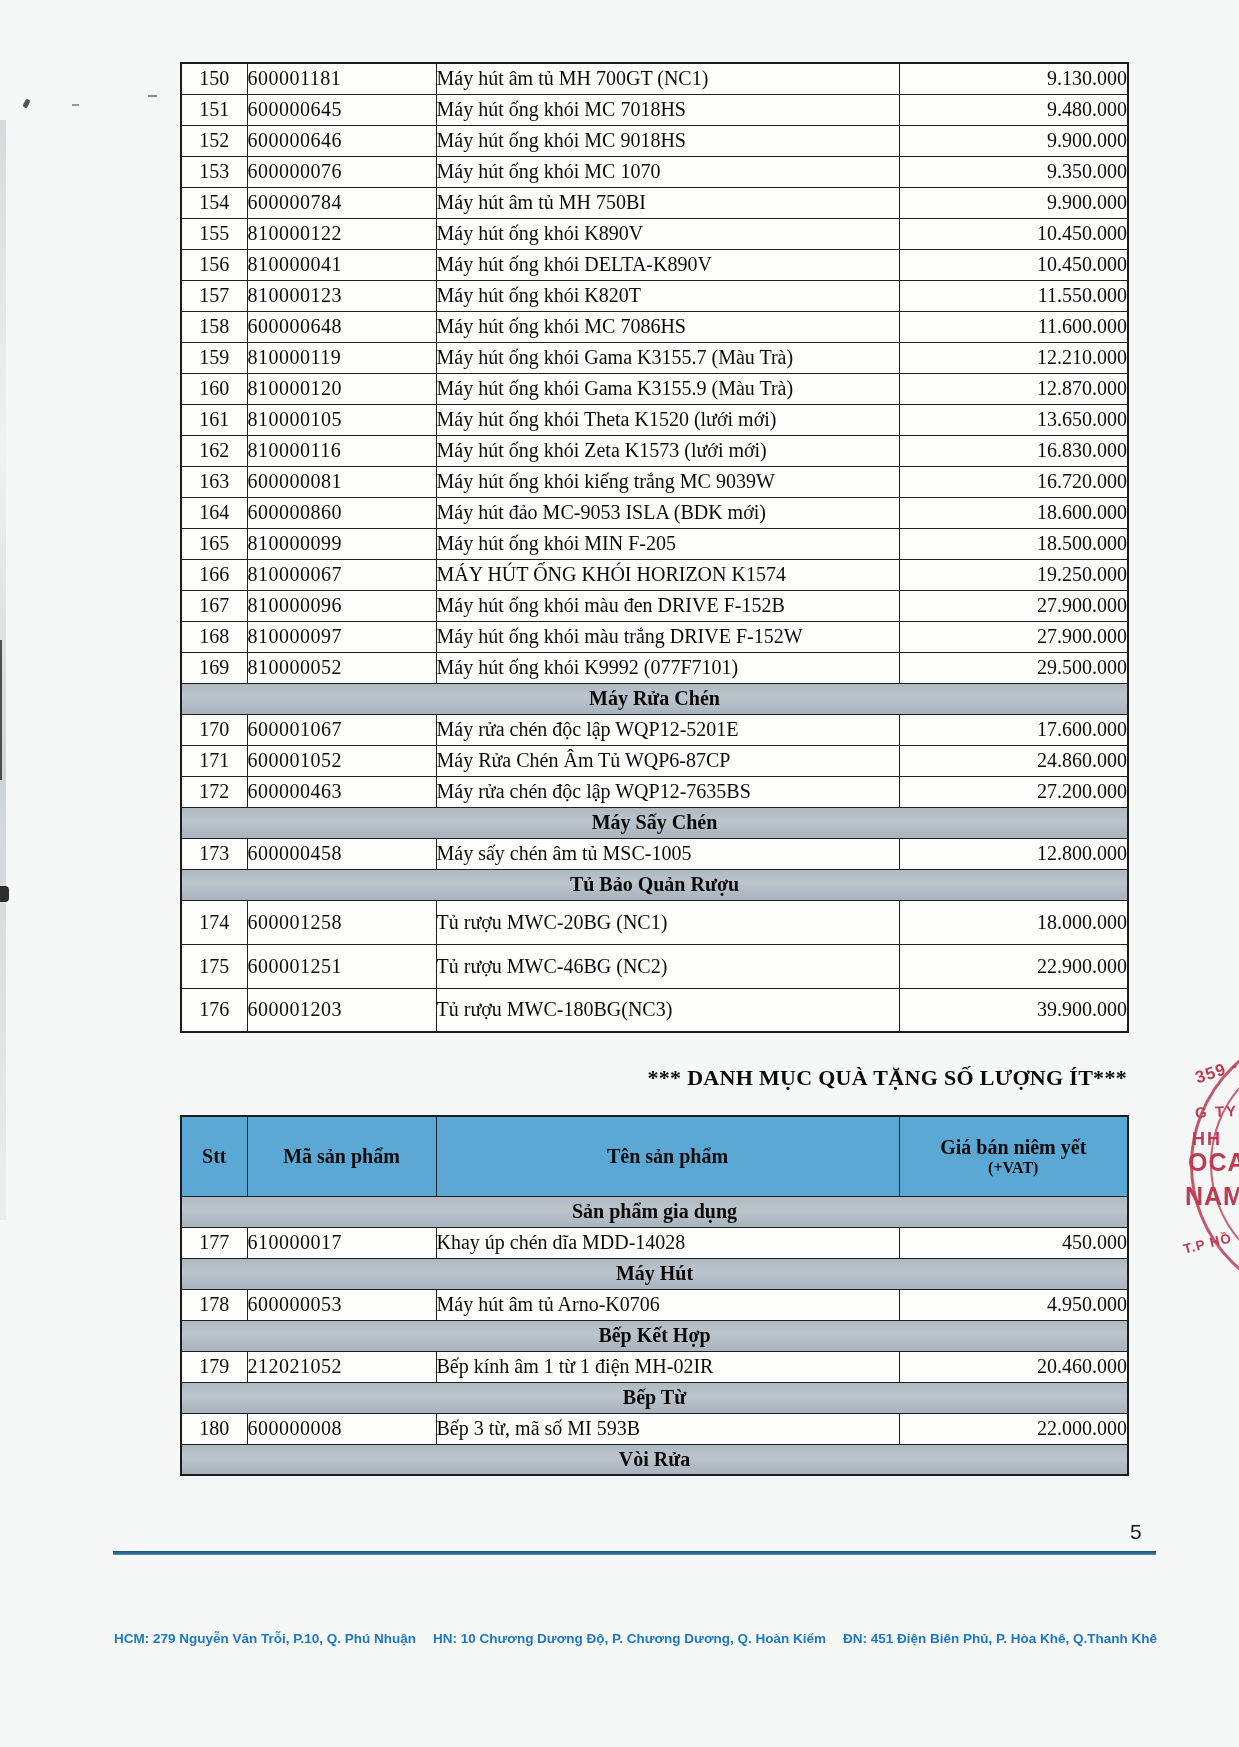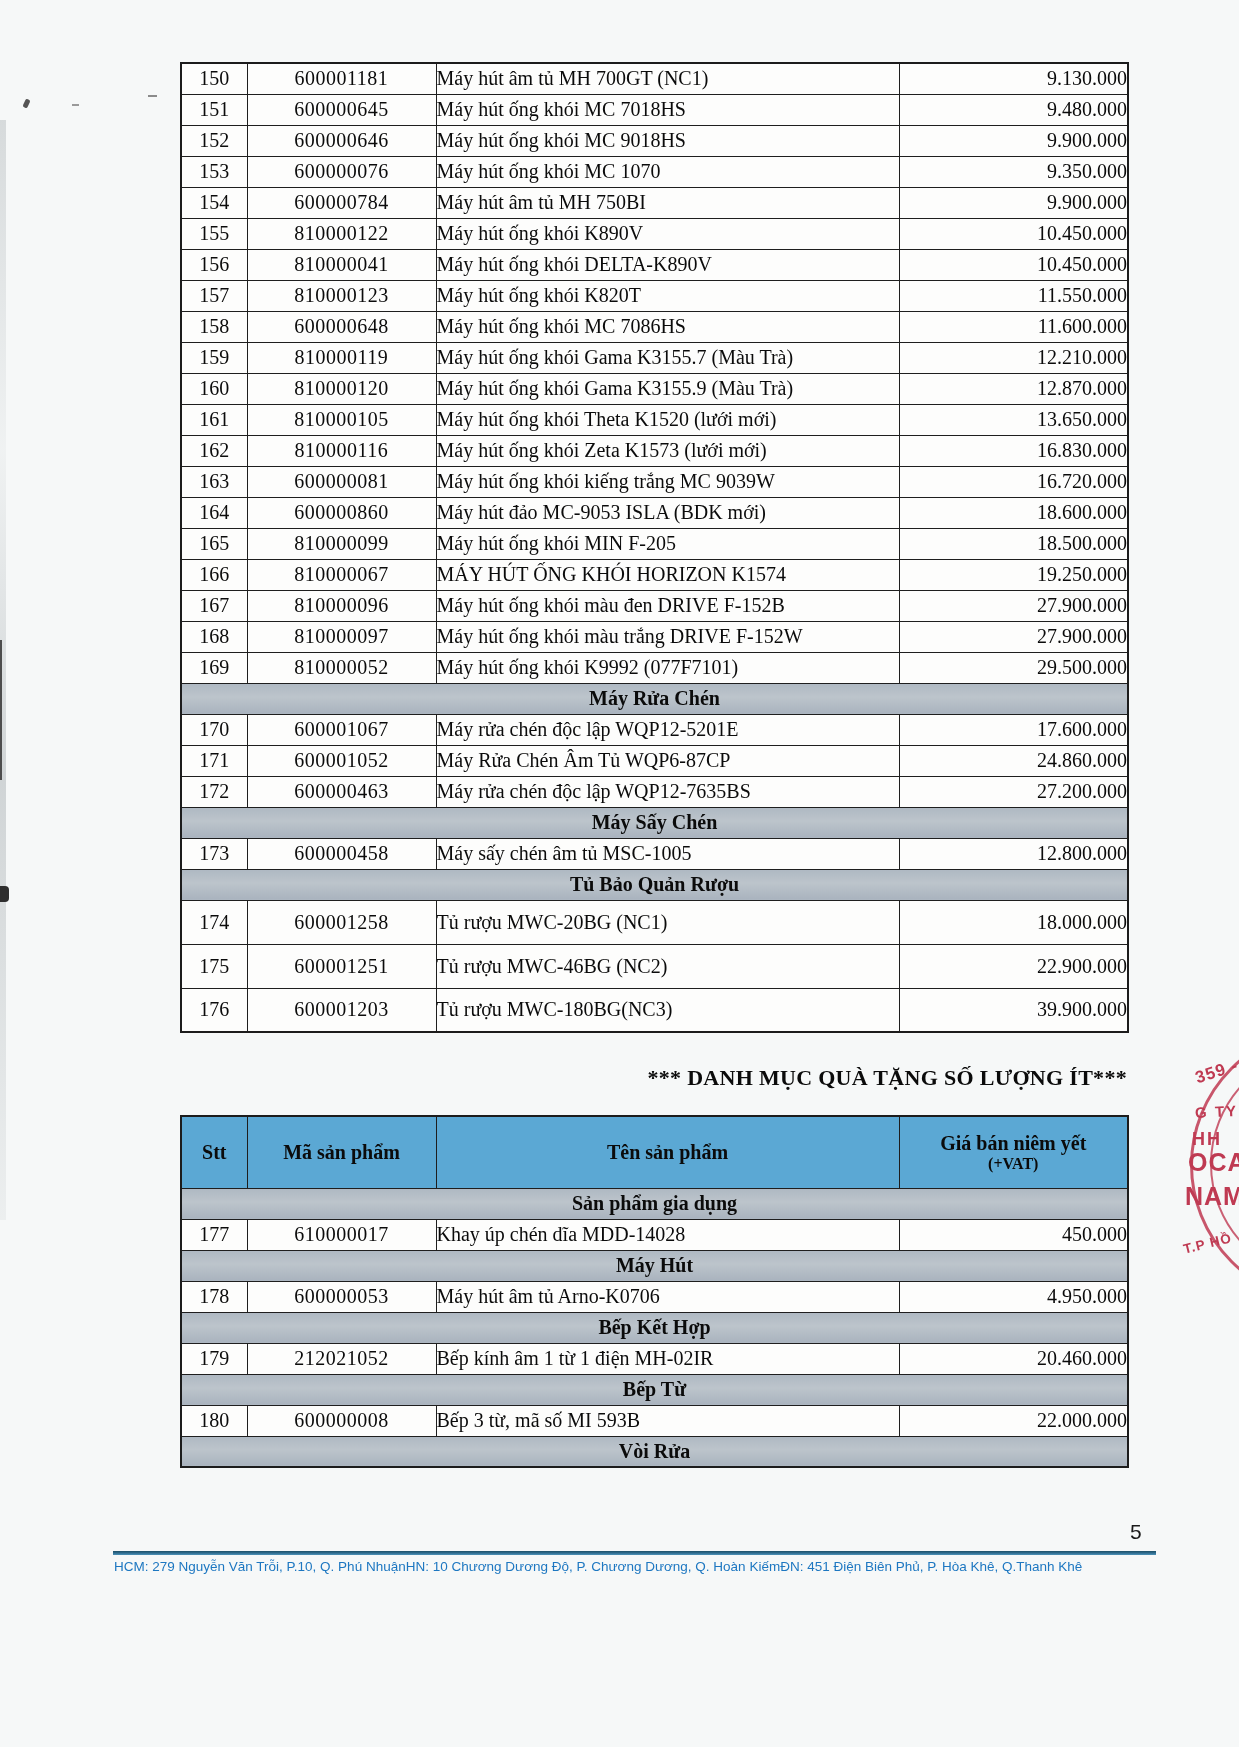--- a/index.html
+++ b/index.html
@@ -25,30 +25,30 @@
     font-size:20px;
     overflow:hidden;
     white-space:nowrap;
     padding:0;
     vertical-align:middle;
   }
   tr.item{height:31px;}
   tr.item.tall{height:44px;}
   tr.band{height:31px;}
   td.c-stt{text-align:center;}
-  td.c-code{text-align:center;letter-spacing:.5px;}
+  td.c-code{letter-spacing:.5px;}
   td.c-name{padding-left:13px;}
   td.c-price{text-align:right;padding-right:55px;}
   td.band-cell{
     background:linear-gradient(180deg,#aeb8c2 0%,#bcc4cb 45%,#a9b3be 100%);
     text-align:center;
     font-weight:bold;
     font-size:20px;
   }
-  tr.head{height:72px;padding-left:12px;}
+  tr.head{height:80px;padding-left:12px;}
   td.head-cell{
     background:#5ba8d4;
     text-align:center;
     font-weight:bold;
     font-size:20px;
     line-height:1.15;
   }
   td.head-cell .sub{display:block;font-size:16px;}
   
   .gift-title{
@@ -60,24 +60,24 @@
   .page-number{
     position:absolute;left:1130px;top:1520px;
     font-family:"Liberation Sans",sans-serif;
     font-size:21px;color:#1a1a1a;
   }
   .footer-rule{
     position:absolute;left:113px;top:1551px;width:1043px;height:4px;
     background:linear-gradient(180deg,#1d4f66 0%,#2e6b8f 50%,#4f94b8 100%);
   }
   .footer-addresses{
-    position:absolute;left:114px;top:1559px;width:1043px;
-    display:flex;
+    position:absolute;left:114px;top:1631px;width:1043px;
+    display:flex;justify-content:space-between;
     font-family:"Liberation Sans",sans-serif;
-    font-size:13.5px;font-weight:400;color:#1d77c1;
+    font-size:13.5px;font-weight:700;color:#1d77c1;
     white-space:nowrap;
   }
   
   .stamp{position:absolute;left:0;top:0;width:1239px;height:1747px;pointer-events:none;}
   .stamp *{position:absolute;color:#bf3a52;font-family:"Liberation Sans",sans-serif;}
   .ring-outer{
     left:1190px;top:1027px;width:270px;height:270px;
     border:3px solid rgba(191,58,82,.85);border-radius:50%;
   }
   .ring-inner{

